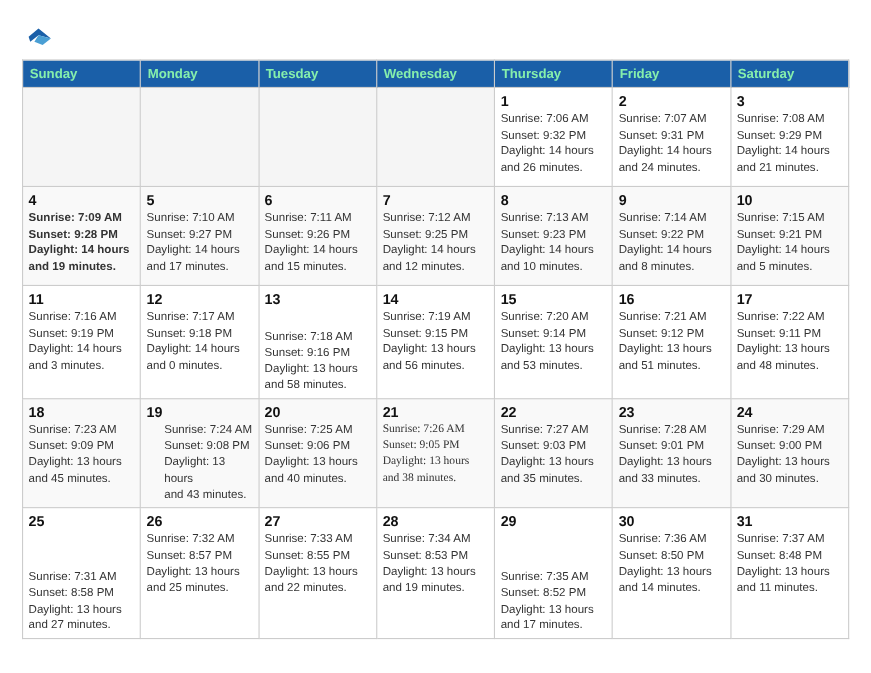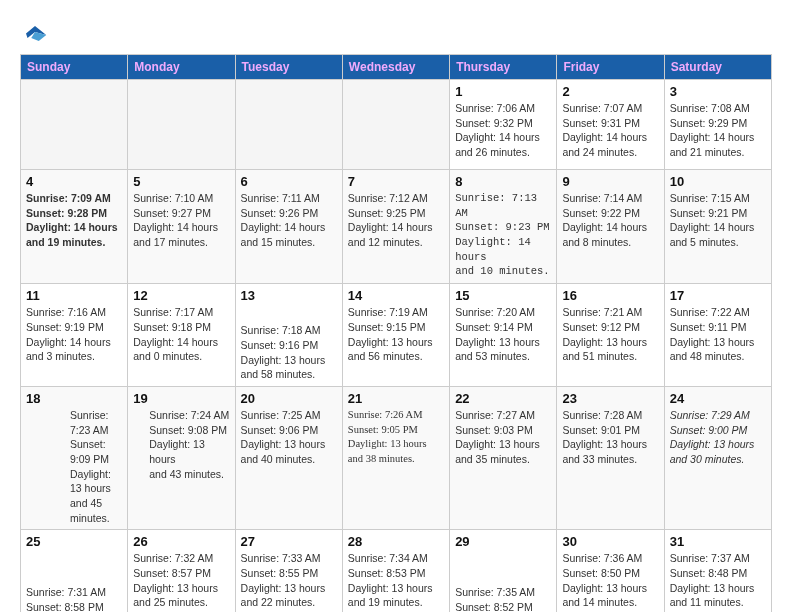--- a/index.html
+++ b/index.html
@@ -46,21 +46,21 @@
       color: #444;
     }
     .calendar {
       width: 100%;
       border-collapse: collapse;
       table-layout: fixed;
       font-size: 11px;
     }
     .calendar th {
       background-color: #1a5fa8;
-      color: #f0abfc;
+      color: #86efac;
       text-align: left;
       padding: 5px 6px;
       font-size: 12px;
       border: 1px solid #ccc;
     }
     .calendar td {
       border: 1px solid #ccc;
       vertical-align: top;
       padding: 4px 5px;
       height: 90px;
@@ -168,21 +168,21 @@
         </td>
         <td>
           <div class="day-num">7</div>
           <div class="day-info" style="white-space: pre-line;">Sunrise: 7:12 AM
 Sunset: 9:25 PM
 Daylight: 14 hours
 and 12 minutes.</div>
         </td>
         <td>
           <div class="day-num">8</div>
-          <div class="day-info" style="white-space: pre-line; font-family: Liberation Mono, monospace;">Sunrise: 7:13 AM
+          <div class="day-info" style="white-space: pre-line;">Sunrise: 7:13 AM
 Sunset: 9:23 PM
 Daylight: 14 hours
 and 10 minutes.</div>
         </td>
         <td>
           <div class="day-num">9</div>
           <div class="day-info" style="white-space: pre-line;">Sunrise: 7:14 AM
 Sunset: 9:22 PM
 Daylight: 14 hours
 and 8 minutes.</div>
@@ -242,21 +242,21 @@
           <div class="day-num">17</div>
           <div class="day-info" style="white-space: pre-line;">Sunrise: 7:22 AM
 Sunset: 9:11 PM
 Daylight: 13 hours
 and 48 minutes.</div>
         </td>
       </tr>
       <tr>
         <td>
           <div class="day-num">18</div>
-          <div class="day-info" style="white-space: pre-line; margin-left: 44px;">Sunrise: 7:23 AM
+          <div class="day-info" style="white-space: pre-line;">Sunrise: 7:23 AM
 Sunset: 9:09 PM
 Daylight: 13 hours
 and 45 minutes.</div>
         </td>
         <td>
           <div class="day-num">19</div>
           <div class="day-info" style="white-space: pre-line; margin-left: 16px;">Sunrise: 7:24 AM
 Sunset: 9:08 PM
 Daylight: 13 hours
 and 43 minutes.</div>
@@ -284,21 +284,21 @@
         </td>
         <td>
           <div class="day-num">23</div>
           <div class="day-info" style="white-space: pre-line;">Sunrise: 7:28 AM
 Sunset: 9:01 PM
 Daylight: 13 hours
 and 33 minutes.</div>
         </td>
         <td>
           <div class="day-num">24</div>
-          <div class="day-info" style="white-space: pre-line; font-style: italic;">Sunrise: 7:29 AM
+          <div class="day-info" style="white-space: pre-line;">Sunrise: 7:29 AM
 Sunset: 9:00 PM
 Daylight: 13 hours
 and 30 minutes.</div>
         </td>
       </tr>
       <tr>
         <td>
           <div class="day-num">25</div>
           <div class="day-info" style="white-space: pre-line; margin-top: 36px;">Sunrise: 7:31 AM
 Sunset: 8:58 PM

